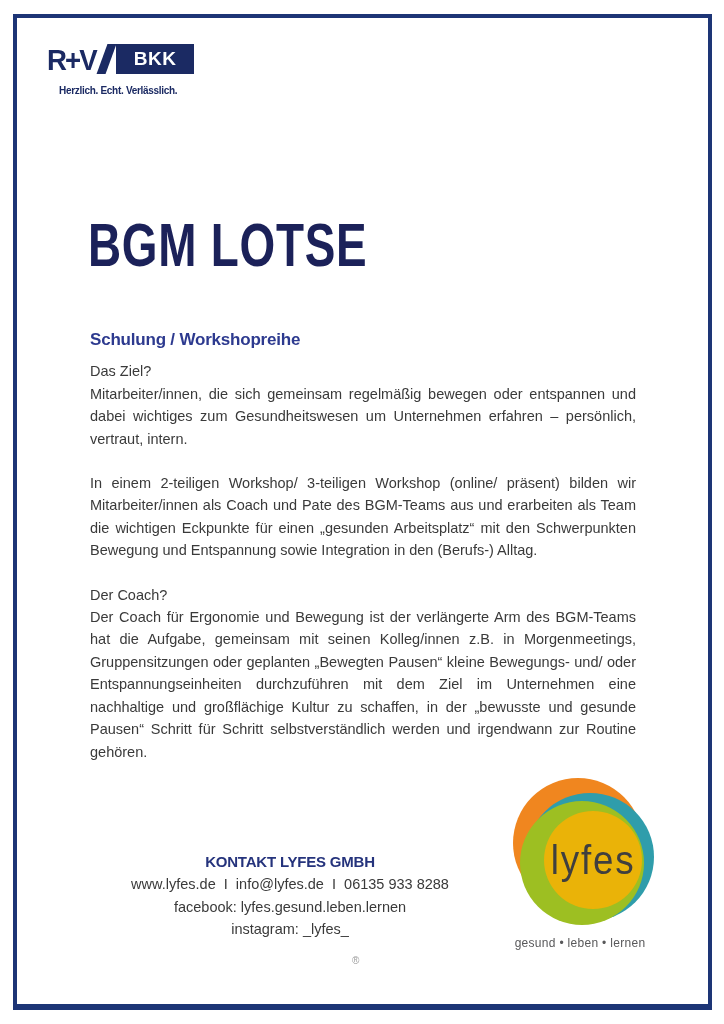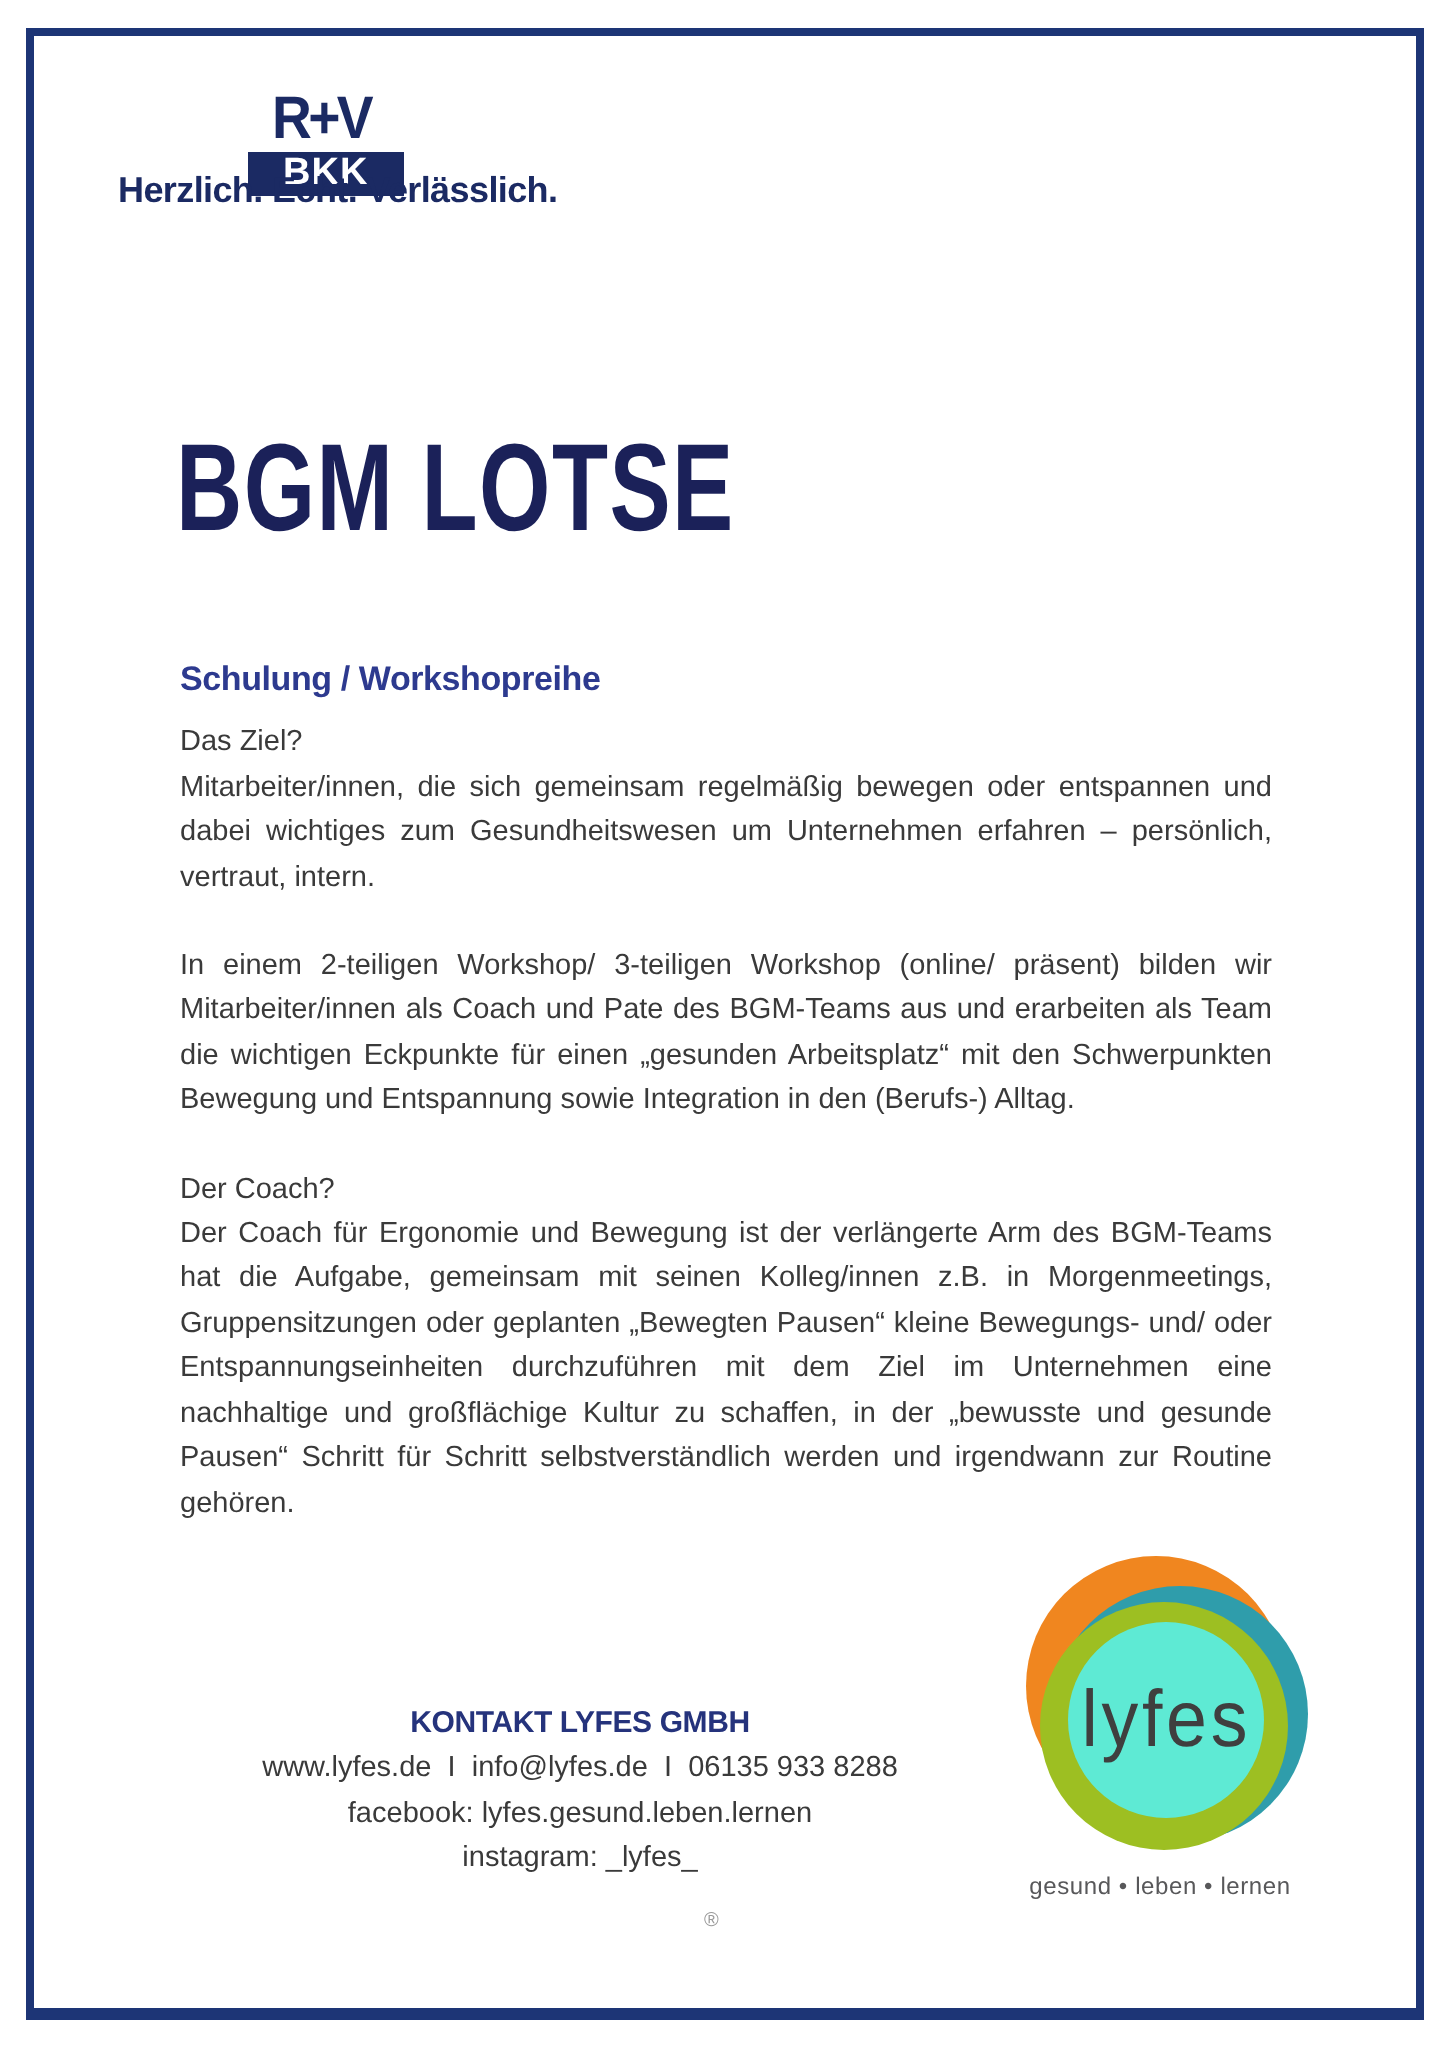--- a/index.html
+++ b/index.html
@@ -18,21 +18,21 @@
     position: absolute;
     left: 13px; top: 14px;
     width: 699px; height: 996px;
     border: 4px solid #1d3576;
     border-bottom-width: 6px;
     pointer-events: none;
   }
 
   
   .brand { position: absolute; left: 47px; top: 44px; }
-  .brand-row { display: flex; align-items: center; height: 32px; flex-direction: column; }
+  .brand-row { display: flex; height: 32px; }
   .rv {
     color: #1b2a63;
     font-weight: bold;
     font-size: 30px;
     letter-spacing: -2px;
     line-height: 32px;
     transform: scaleX(0.92);
     transform-origin: left center;
   }
   .slash {
@@ -49,21 +49,21 @@
     color: #ffffff;
     font-weight: bold;
     font-size: 19px;
     letter-spacing: 0.5px;
     width: 78px; height: 30px;
   }
   .brand-tagline {
     margin-top: 9px;
     color: #1b2a63;
     font-weight: bold;
-    font-size: 18px;
+    font-size: 10px;
     letter-spacing: -0.3px;
     padding-left: 12px;
   }
 
   
   .title {
     position: absolute;
     left: 88px; top: 214px;
     color: #1b2159;
     font-size: 62px;
@@ -112,21 +112,21 @@
     letter-spacing: -0.2px;
   }
   .contact-line { white-space: pre-wrap; }
 
   
   .lyfes { position: absolute; left: 500px; top: 770px; width: 180px; height: 185px; }
   .lyfes .circle { position: absolute; border-radius: 50%; }
   .lyfes .c-orange { left: 13px; top: 8px;  width: 130px; height: 130px; }
   .lyfes .c-teal   { left: 26px; top: 23px; width: 128px; height: 128px; }
   .lyfes .c-green  { left: 20px; top: 31px; width: 124px; height: 124px; }
-  .lyfes .c-white  { left: 34px; top: 41px; width: 98px;  height: 98px; background: #5eead4;
+  .lyfes .c-white  { left: 44px; top: 41px; width: 98px;  height: 98px; background: #eab308;
                      display: flex; align-items: center; justify-content: center; }
   .lyfes-wordmark {
     color: #3f3f3f;
     font-size: 40px;
     letter-spacing: 2px;
     line-height: 40px;
     transform: scaleX(0.92);
   }
   .lyfes-tagline {
     position: absolute;

